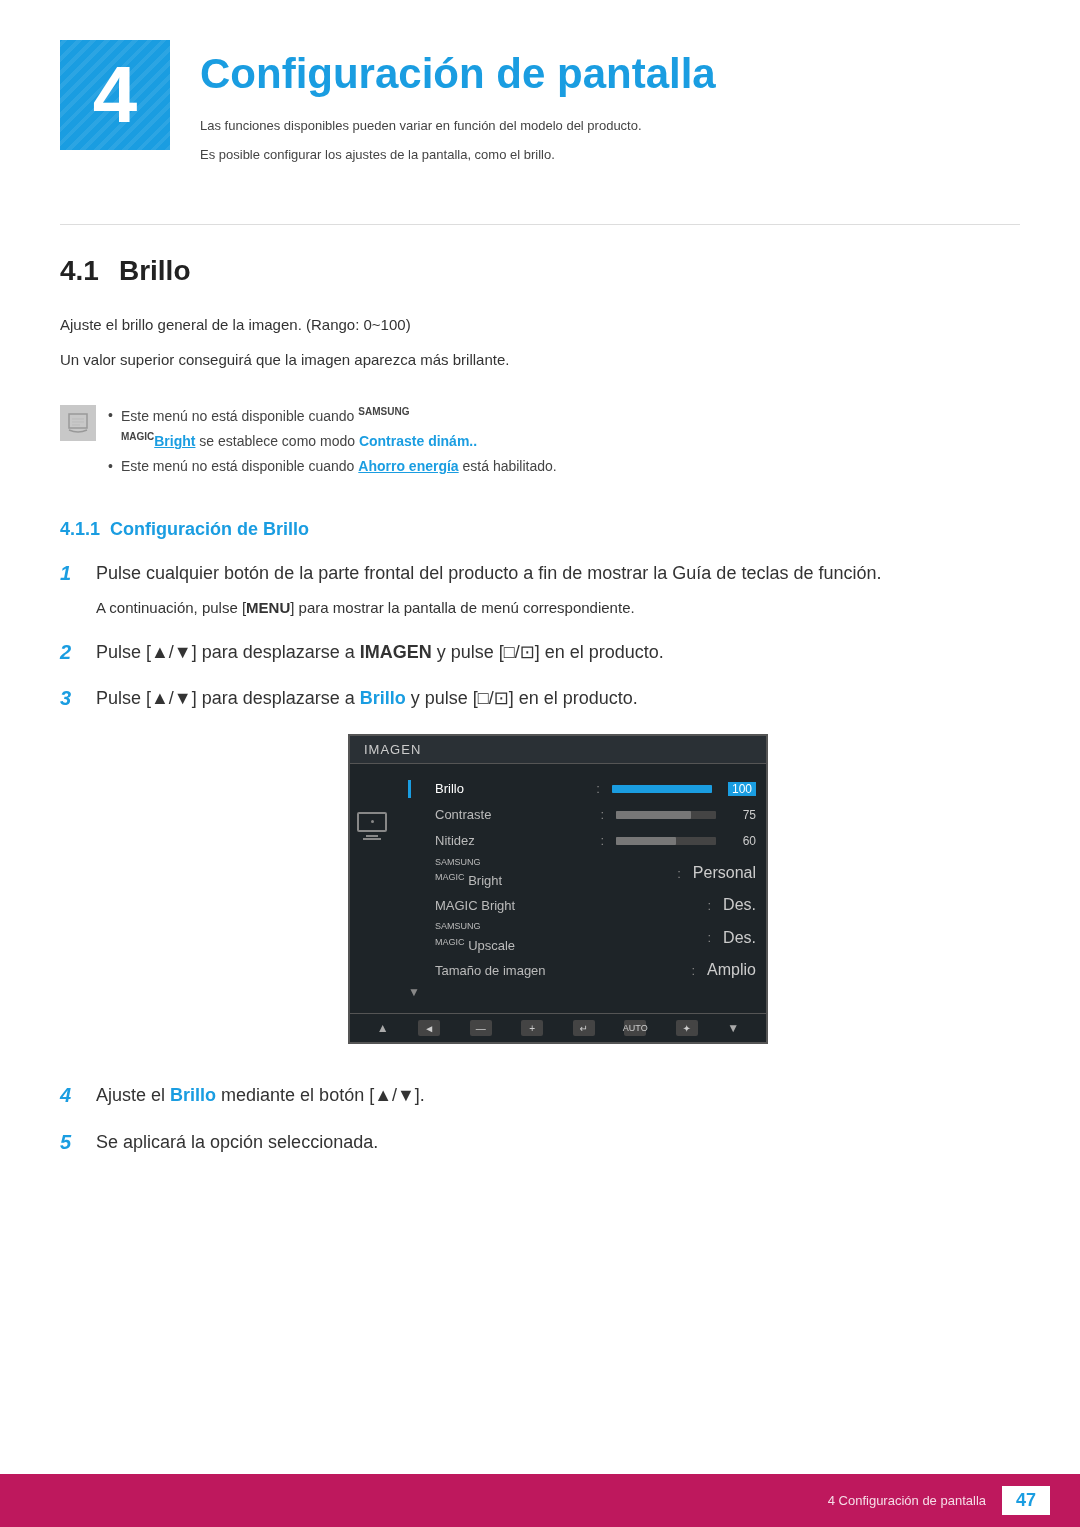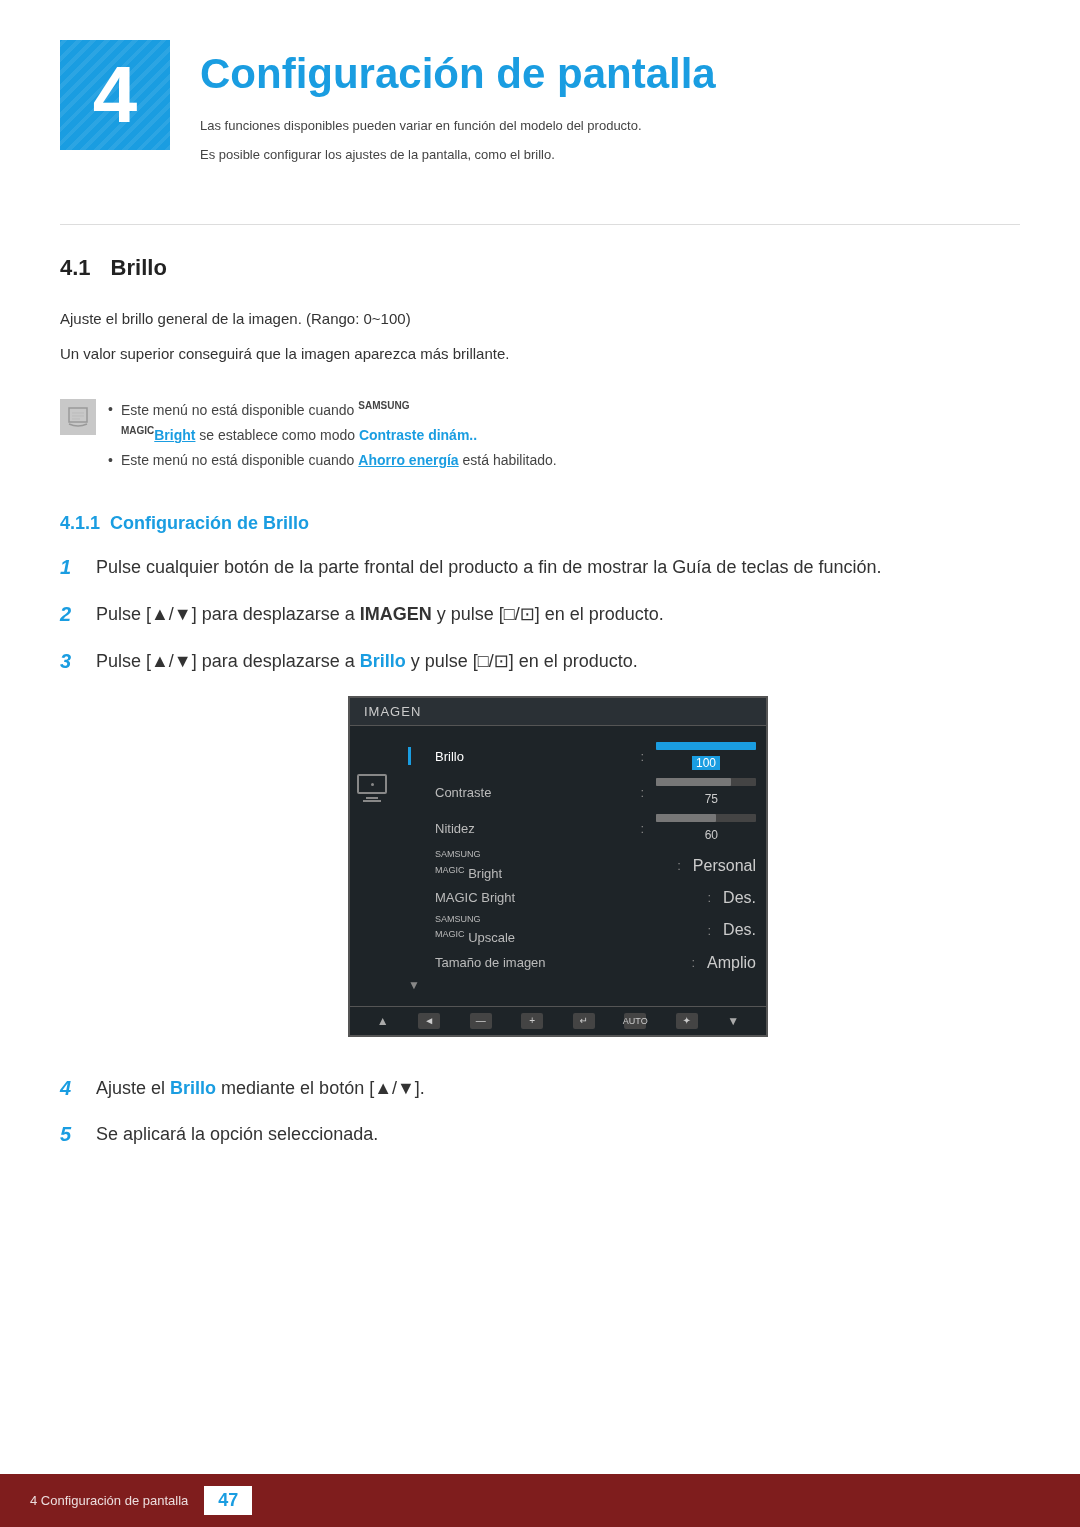--- a/index.html
+++ b/index.html
@@ -81,21 +81,21 @@
       margin: 20px 60px;
     }
 
     
     .content-area {
       padding: 0 60px;
     }
 
     
     .section-title {
-      font-size: 22px;
+      font-size: 28px;
       font-weight: bold;
       color: #222;
       margin: 30px 0 25px 0;
     }
 
     .section-title span.number {
       margin-right: 20px;
     }
 
     .body-text {
@@ -275,22 +275,21 @@
     }
 
     .menu-colon {
       color: #888;
       margin: 0 4px;
     }
 
     .menu-value-bar {
       display: flex;
       align-items: center;
-      gap: 6px;
-      flex-direction: column;
+      gap: 16px;
     }
 
     .bar-track {
       width: 100px;
       height: 8px;
       background: #444;
       position: relative;
       border-radius: 1px;
     }
 
@@ -361,24 +360,25 @@
       color: #ccc;
     }
 
     
     .page-footer {
       position: fixed;
       bottom: 0;
       left: 0;
       right: 9px;
       width: 1080px;
-      background: #7f1d1d;
+      background: #be185d;
       color: #fff;
       display: flex;
       align-items: center;
+      justify-content: flex-end;
       padding: 12px 30px;
       font-size: 14px;
       gap: 16px;
     }
 
     .footer-chapter-text {
       color: rgba(255,255,255,0.85);
       font-size: 13px;
     }
 
@@ -446,20 +446,23 @@
     <div class="subsection-title">
       <span>4.1.1</span>&nbsp;&nbsp;<span>Configuración de Brillo</span>
     </div>
 
     <div class="steps-list">
 
       <div class="step-item">
         <span class="step-number">1</span>
         <div class="step-content">
           <div class="step-text">Pulse cualquier botón de la parte frontal del producto a fin de mostrar la Guía de teclas de función.</div>
+          <div class="step-subtext">
+            A continuación, pulse [<span class="bold-text">MENU</span>] para mostrar la pantalla de menú correspondiente.
+          </div>
         </div>
       </div>
 
       <div class="step-item">
         <span class="step-number">2</span>
         <div class="step-content">
           <div class="step-text">
             Pulse [▲/▼] para desplazarse a <span class="bold-text">IMAGEN</span> y pulse [□/⊡] en el producto.
           </div>
         </div>

